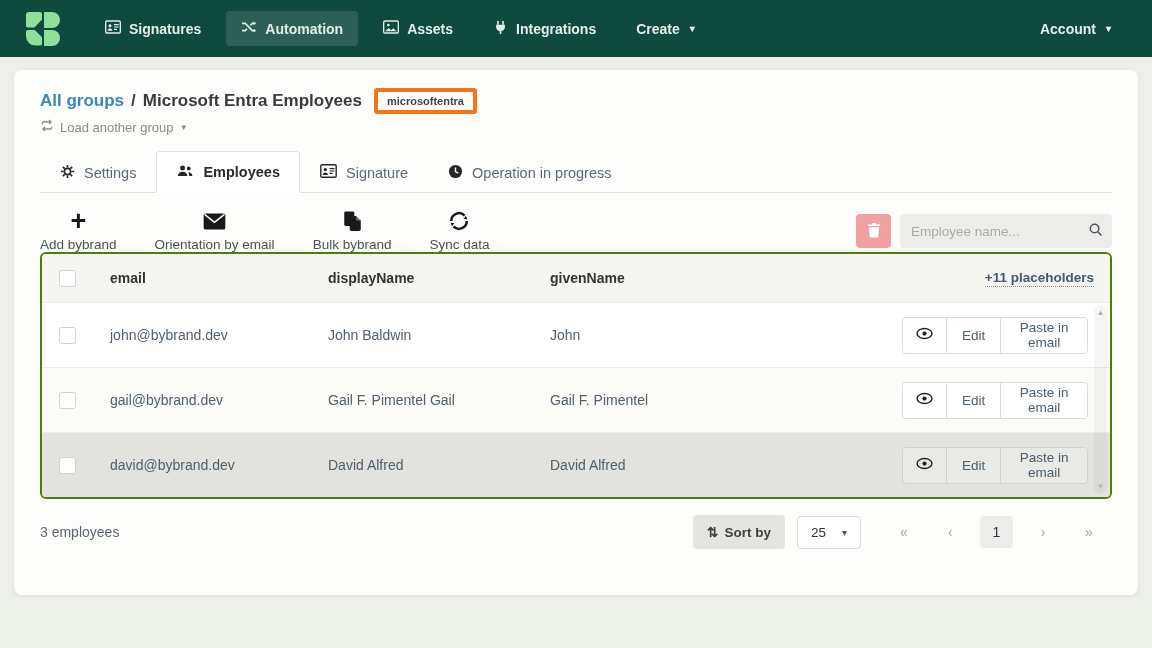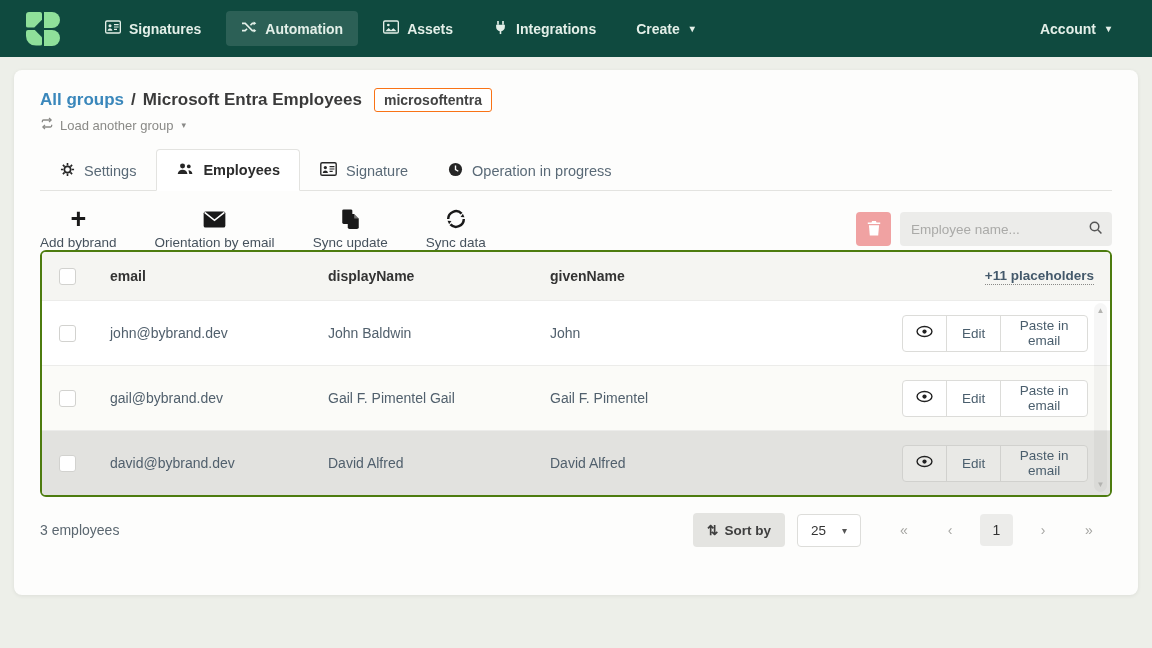--- a/index.html
+++ b/index.html
@@ -39,22 +39,22 @@
     box-shadow: 0 1px 4px rgba(0,0,0,0.07);
     padding: 18px 26px 24px; min-height: 525px;
   }
 
   
   .crumb-line { display:flex; align-items:center; }
   .crumb-link { color:#3a87bb; font-size:17px; font-weight:600; cursor:pointer; }
   .crumb-sep { color:#3d3d3d; font-size:17px; font-weight:700; margin:0 7px; }
   .crumb-current { color:#3a3a3a; font-size:17px; font-weight:700; }
   .crumb-badge {
-    margin-left:12px; background:#fff; border:1px solid #f97316; border-radius:3px;
-    font-size:14px; font-weight:700; color:#444; padding:3px 9px;
+    margin-left:12px; background:#fff; border:4px solid #f97316; border-radius:3px;
+    font-size:11px; font-weight:700; color:#444; padding:3px 9px;
   }
   .load-group { display:flex; align-items:center; gap:6px; color:#8a8a87; font-size:13px; margin-top:5px; cursor:pointer; }
   .load-group .caret { font-size:9px; }
 
   
   .tabs { display:flex; margin-top:16px; border-bottom:1px solid #e3e3e0; }
   .tab {
     display:flex; align-items:center; gap:9px;
     font-size:14.5px; color:#5a6a77; padding:11px 19px; cursor:pointer;
     border:1px solid transparent; border-bottom:none; margin-bottom:-1px; white-space:nowrap;
@@ -288,21 +288,21 @@
         <span class="tlabel">Orientation by email</span>
       </div>
       <div class="tool-btn">
         <span class="ticon">
           <svg width="21" height="22" viewBox="0 0 22 24" fill="currentColor">
               <rect x="2" y="1.5" width="11" height="16" rx="1.6"></rect>
               <path d="M8 6.5h7l5 5V21a2 2 0 0 1-2 2h-8a2 2 0 0 1-2-2z"></path>
               <path d="M15 6.5l5 5h-5z" fill="#fff" opacity="0.4"></path>
             </svg>
         </span>
-        <span class="tlabel">Sync update</span>
+        <span class="tlabel">Bulk bybrand</span>
       </div>
       <div class="tool-btn">
         <span class="ticon">
           <svg width="22" height="22" viewBox="0 0 24 24" fill="none" stroke="currentColor" stroke-width="2.7">
               <path d="M20.5 12a8.5 8.5 0 0 1-14.6 5.9"></path>
               <path d="M3.5 12a8.5 8.5 0 0 1 14.6-5.9"></path>
               <path d="M2.8 13.8l4.2.4-2.5 3.4z" fill="currentColor" stroke="none"></path>
               <path d="M21.2 10.2l-4.2-.4 2.5-3.4z" fill="currentColor" stroke="none"></path>
             </svg>
         </span>

